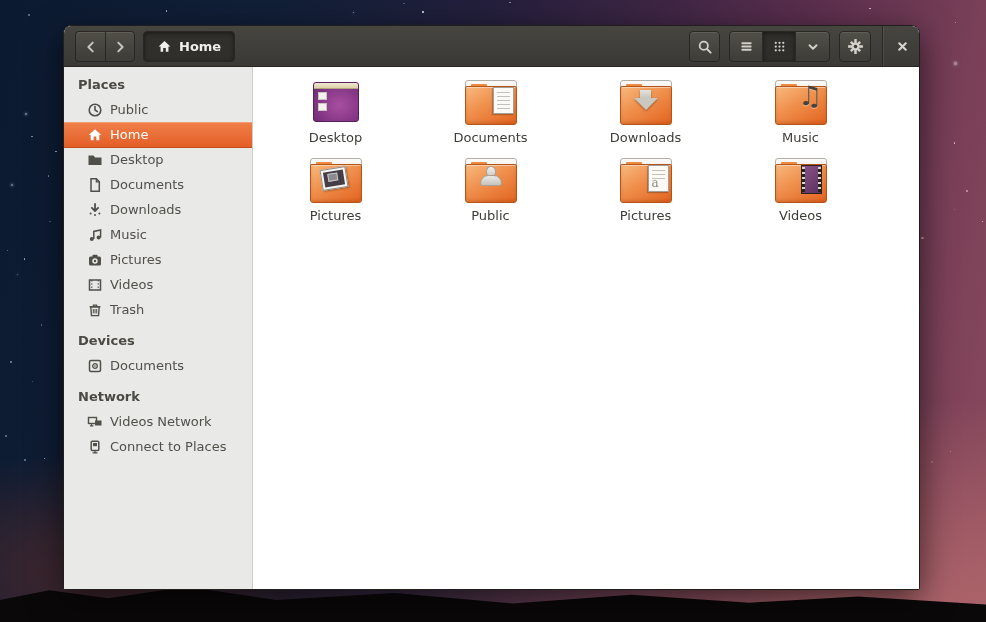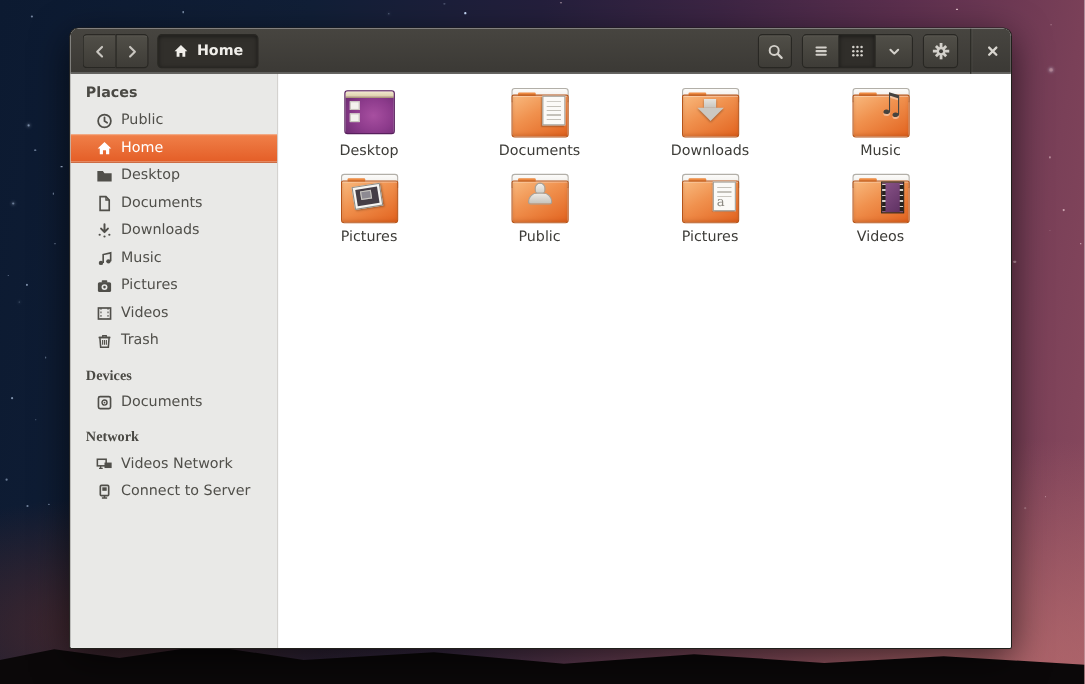--- a/index.html
+++ b/index.html
@@ -45,21 +45,21 @@
   .tb-sep { position:absolute; left:818px; top:0; width:1px; height:41px; background:#292823;
       box-shadow:1px 0 0 rgba(255,255,255,.07); }
   .close-btn { position:absolute; left:819px; top:0; width:38px; height:41px;
       display:flex; align-items:center; justify-content:center; cursor:pointer; }
 
   
   .win-body { flex:1; display:flex; min-height:0; }
   .sidebar { width:189px; flex:0 0 189px; background:#e9e9e7; border-right:1px solid #cfcdc9; padding-top:5px; overflow:hidden; }
   .sb-heading { height:25px; display:flex; align-items:center; padding-left:14px;
       font-size:13px; font-weight:bold; color:#4a4944; }
-  .sb-heading.spaced { margin-top:6px;font-family:Liberation Serif, serif; }
+  .sb-heading.spaced { margin-top:6px; }
   .sb-item { height:25px; display:flex; align-items:center; gap:7px; padding-left:23px;
       font-size:13px; color:#504f4a; cursor:pointer; }
   .sb-item svg { flex:0 0 16px; }
   .sb-item.selected { background:linear-gradient(#f08049,#e45e27); color:#fff;
       box-shadow:inset 0 1px 0 rgba(255,255,255,.25), 0 1px 0 #c54e1c; }
 
   .main { flex:1; background:#fff; padding:12px 0 0 5px; display:flex; flex-wrap:wrap; align-content:flex-start; }
   .file { width:155px; height:78px; display:flex; flex-direction:column; align-items:center; cursor:pointer; }
   .icon-box { position:relative; width:56px; height:46px; }
   .file-label { margin-top:5px; font-size:13px; color:#3d3c38; line-height:15px; }
@@ -460,21 +460,21 @@
             <rect x="8" y="6.5" width="6.5" height="5" fill="currentColor"></rect>
           </svg>
         <span>Videos Network</span>
       </div>
       <div class="sb-item">
         <svg width="16" height="16" viewBox="0 0 16 16">
             <rect x="4.2" y="2.2" width="7.6" height="9.4" rx="1" fill="none" stroke="currentColor" stroke-width="1.5"></rect>
             <rect x="6" y="4" width="4" height="3.2" fill="currentColor"></rect>
             <path d="M8 11.6 v1.6 M5.6 13.8 h4.8" stroke="currentColor" stroke-width="1.3"></path>
           </svg>
-        <span>Connect to Server</span>
+        <span>Connect to Places</span>
       </div>
     </div>
 
     <div class="main">
 
       <div class="file">
         <div class="icon-box">
           <div class="desk">
               <div class="desk-top"></div>
               <div class="desk-w" style="top:9px"></div>

